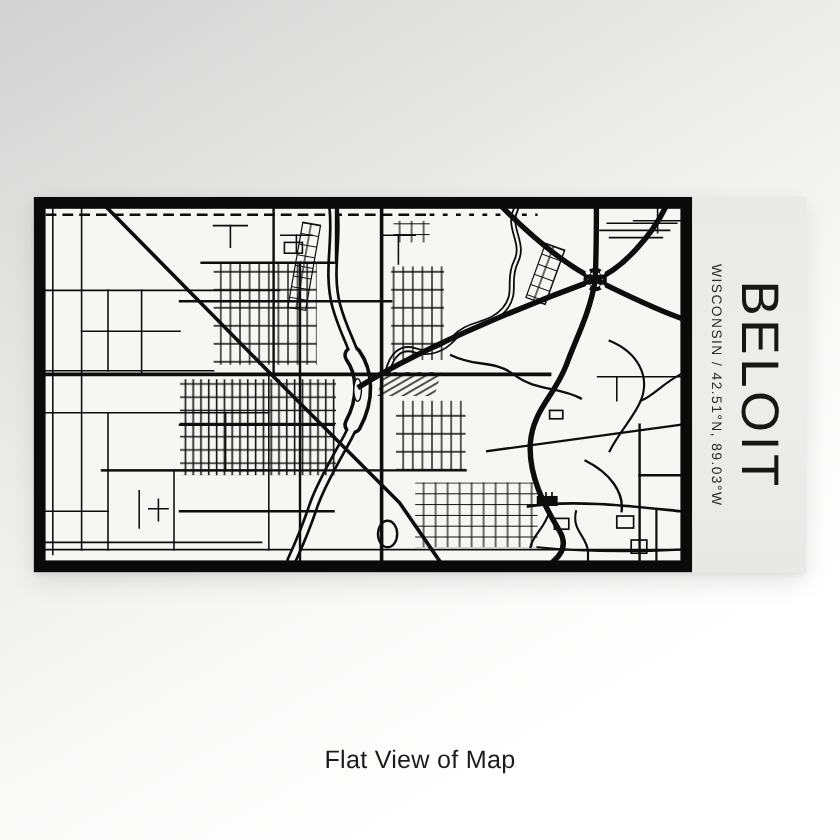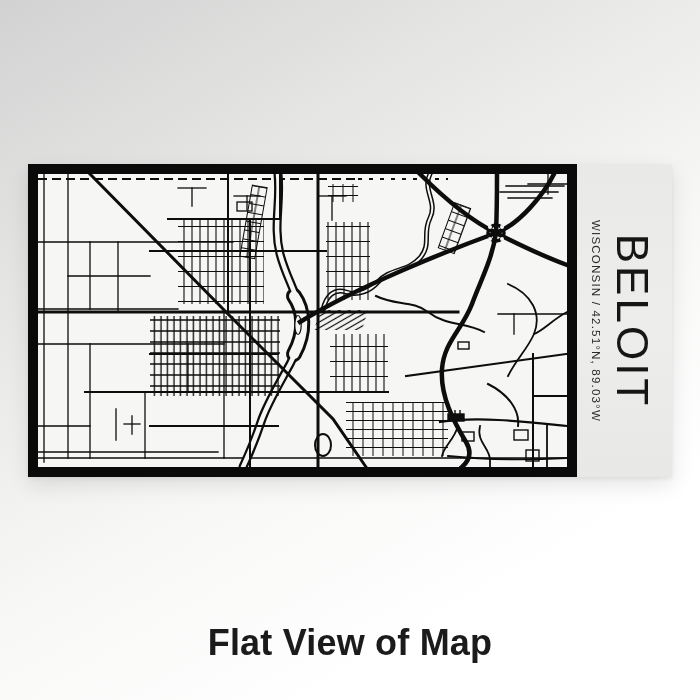--- a/index.html
+++ b/index.html
@@ -38,21 +38,21 @@
   .product-title{
     margin:0;font-size:44px;font-weight:400;letter-spacing:3px;
     color:var(--title-text);line-height:1.02;white-space:nowrap;
   }
   .product-subtitle{
     margin:7px 0 0 0;font-size:11.5px;font-weight:400;letter-spacing:1.2px;
     color:#2a2a2a;white-space:nowrap;
   }
   .caption{
     position:absolute;left:0;top:622px;width:700px;text-align:center;
-    font-size:36px;font-weight:700;letter-spacing:.2px;color:var(--caption-text);
+    font-size:21px;font-weight:400;letter-spacing:.2px;color:var(--caption-text);
   }
 </style>
 </head>
 <body>
 
 <div class="panel">
   <div class="map-wrap">
 
     <svg viewBox="0 0 549 313" xmlns="http://www.w3.org/2000/svg">
       <defs>

